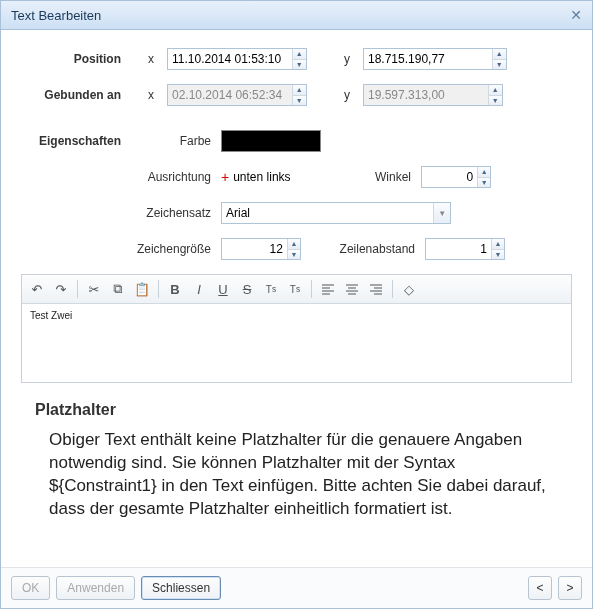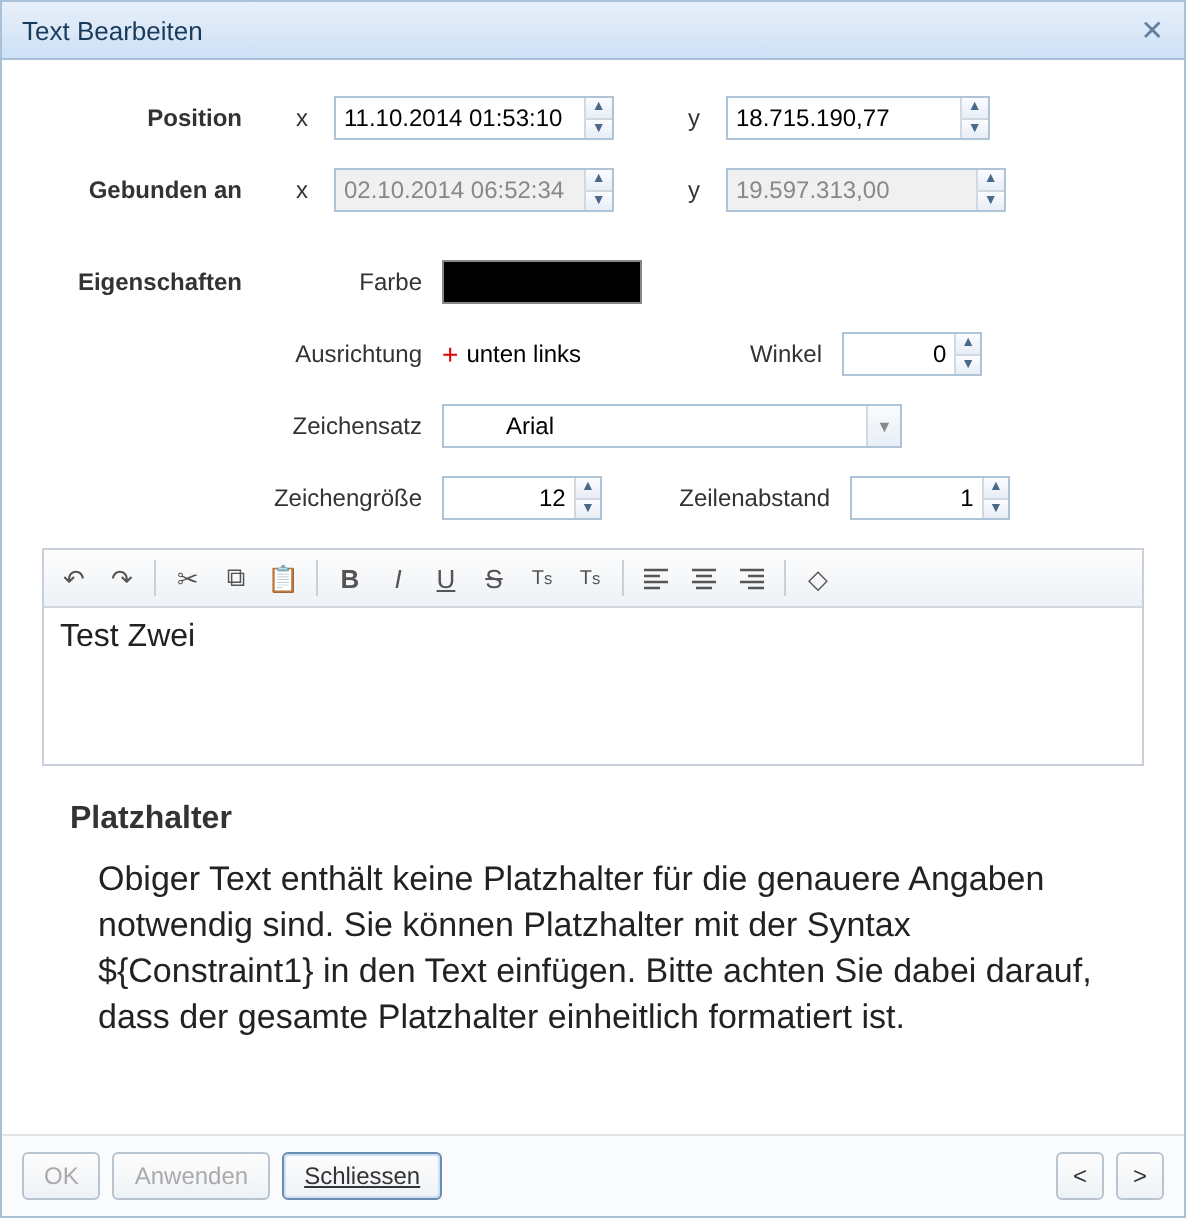--- a/index.html
+++ b/index.html
@@ -14,34 +14,34 @@
 .sublbl { width: 20px; text-align: center; color: #333; margin-right: 6px; }
 .spin { display: inline-flex; border: 1px solid #b0c4d8; height: 22px; background: #84cc16; }
 .spin.readonly input { background: #f0f0f0; color: #888; }
 .spin input { border: none; height: 20px; padding: 0 4px; font-size: 12px; outline: none; width: 100%; }
 .spin .btns { width: 16px; display: flex; flex-direction: column; border-left: 1px solid #d0d8e0; }
 .spin .btns span { flex: 1; display: flex; align-items: center; justify-content: center; font-size: 7px; background: linear-gradient(#fafcff,#e8eef6); color: #4a6a8a; cursor: pointer; line-height: 1; }
 .spin .btns span:first-child { border-bottom: 1px solid #d0d8e0; }
 .spacer { width: 30px; }
 .swatch { width: 100px; height: 22px; background: #000; border: 1px solid #888; }
 .origin-mark { color: #d00; font-size: 14px; margin-right: 4px; line-height: 1; }
-.combo { display: inline-flex; align-items: center; border: 1px solid #b0c4d8; height: 22px; background: #fff; padding-left: 27px; }
+.combo { display: inline-flex; align-items: center; border: 1px solid #b0c4d8; height: 22px; background: #fff; }
 .combo input { border: none; height: 20px; padding: 0 4px; font-size: 12px; outline: none; width: 100%; }
 .combo .drop { width: 18px; text-align: center; color: #888; border-left: 1px solid #d0d8e0; background: linear-gradient(#fafcff,#e8eef6); height: 100%; display: flex; align-items: center; justify-content: center; font-size: 8px; cursor: pointer; }
 .editor { margin: 2px 0 18px 0; border: 1px solid #c8d0dc; }
 .toolbar { background: linear-gradient(#fdfdfd,#eef2f6); border-bottom: 1px solid #d0d8e0; padding: 3px 4px; display: flex; align-items: center; gap: 2px; }
 .tbtn { width: 22px; height: 22px; display: flex; align-items: center; justify-content: center; border: 1px solid transparent; border-radius: 2px; color: #555; cursor: pointer; font-size: 13px; }
 .tsep { width: 1px; height: 18px; background: #c8d0d8; margin: 0 3px; }
-.edarea { padding: 6px 8px; min-height: 78px; font-size: 16px; color: #222; background: #fff; }
+.edarea { padding: 6px 8px; min-height: 78px; font-size: 10px; color: #222; background: #fff; }
 .section-head { font-weight: bold; color: #333; margin: 6px 0 10px 14px; font-size: 16px; }
 .section-body { margin: 0 20px 10px 28px; color: #222; font-size: 17px; line-height: 1.35; }
 .footer { border-top: 1px solid #e0e4e8; padding: 8px 10px; display: flex; align-items: center; gap: 6px; background: #fafbfc; }
 .btn { border: 1px solid #b8c4d0; background: linear-gradient(#fdfdfd,#eef2f6); padding: 4px 10px; border-radius: 3px; font-size: 12px; color: #333; cursor: pointer; }
 .btn.disabled { color: #aaa; cursor: default; }
-.btn.primary { border-color: #6a8cb0; box-shadow: 0 0 0 1px #cde0f5 inset; text-decoration: underline; }
+.btn.primary { border-color: #6a8cb0; box-shadow: 0 0 0 1px #cde0f5 inset; }
 .footer .grow { flex: 1; }
 .navbtn { width: 24px; text-align: center; padding: 4px 0; }
 svg { width: 14px; height: 14px; }
 .prop-block { margin-top: 24px; }
 </style>
 </head>
 <body>
 
 <div class="dialog">
   <div class="titlebar">
@@ -56,21 +56,21 @@
       <div class="sublbl">x</div>
       <div class="spin" style="width:140px">
         <input value="11.10.2014 01:53:10" style="">
         <div class="btns">
           <span>▲</span>
           <span>▼</span>
         </div>
       </div>
       <div class="spacer"></div>
       <div class="sublbl">y</div>
-      <div class="spin" style="width:132px">
+      <div class="spin" style="width:144px">
         <input value="18.715.190,77" style="">
         <div class="btns">
           <span>▲</span>
           <span>▼</span>
         </div>
       </div>
     </div>
 
     <div class="row">
       <div class="lbl">Gebunden an</div>

